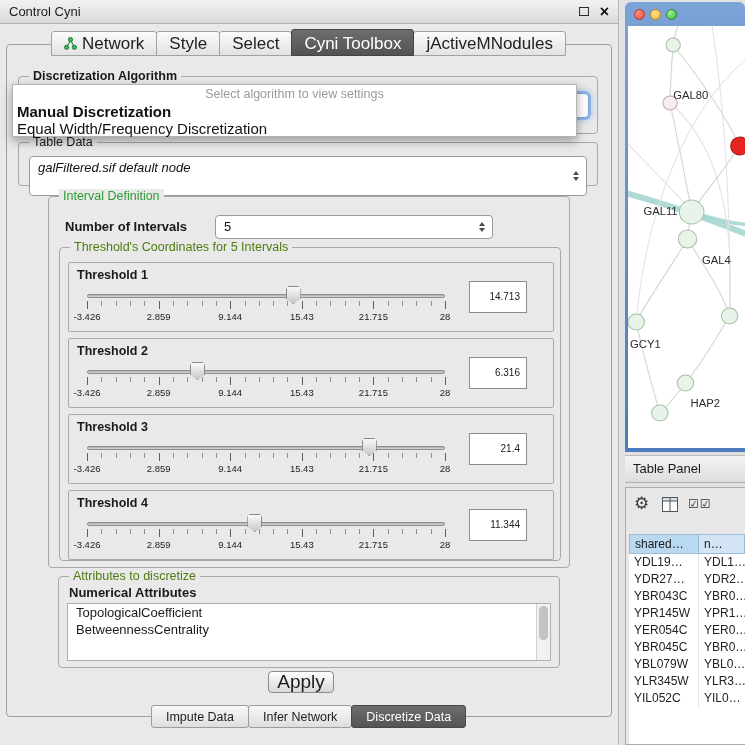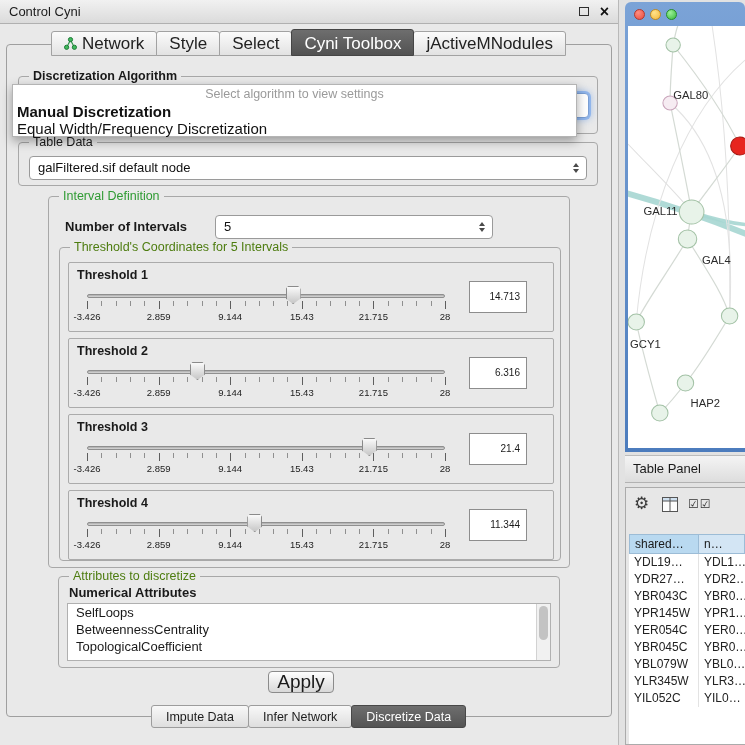--- a/index.html
+++ b/index.html
@@ -30,21 +30,21 @@
   .grp-algo { left:18px; top:76px; width:580px; height:58px; }
   .algo-combo { position:absolute; left:8px; right:8px; top:16px; height:25px; background:#fff; border:1px solid #7b9fd4; border-radius:4px; box-shadow:0 0 0 2px rgba(122,168,235,.7), 0 0 7px 2px rgba(110,160,235,.55); }
 
   .algo-popup { position:absolute; left:12px; top:84px; width:565px; height:53px; background:#fff; border:1px solid #b4b4b4; box-shadow:0 4px 10px rgba(0,0,0,.35); z-index:30; }
   .popup-placeholder { height:18px; line-height:18px; text-align:center; color:#9a9a9a; font-size:12.5px; }
   .popup-opt { height:17px; line-height:17px; padding-left:4px; font-size:15px; color:#111; }
   .popup-opt.bold { font-weight:bold; }
 
   .grp-td { left:18px; top:142px; width:580px; height:44px; }
   .combo { position:absolute; background:#fff; border:1px solid #9a9a9a; border-radius:4px; font-size:13px; color:#111; padding-left:8px; }
-  .td-combo { left:10px; right:10px; top:13px; height:24px; line-height:22px; }
+  .td-combo { left:10px; right:10px; top:13px; height:40px; line-height:22px;font-style:italic; }
   .combo-arrows { position:absolute; right:7px; top:50%; transform:translateY(-50%); display:flex; flex-direction:column; gap:2px; }
   .arr-up { width:0; height:0; border-left:3.5px solid transparent; border-right:3.5px solid transparent; border-bottom:4.5px solid #4a4a4a; }
   .arr-down { width:0; height:0; border-left:3.5px solid transparent; border-right:3.5px solid transparent; border-top:4.5px solid #4a4a4a; }
 
   .grp-int { left:48px; top:196px; width:522px; height:372px; }
   .noi-label { position:absolute; left:16px; top:22px; font-weight:bold; font-size:13px; }
   .noi-combo { left:166px; top:18px; width:278px; height:24px; line-height:22px; }
 
   .grp-thr { left:10px; top:50px; width:502px; height:314px; }
 
@@ -271,23 +271,22 @@
           <div class="th-value">11.344</div>
         </div>
       </div>
     </div>
 
     <div class="groupbox grp-attr">
       <span class="gb-label blue">Attributes to discretize</span>
       <span class="na-label">Numerical Attributes</span>
       <div class="attr-list">
         <div>
-            <div class="list-item">SelfLoops</div>
+            <div class="list-item">TopologicalCoefficient</div>
             <div class="list-item">BetweennessCentrality</div>
-            <div class="list-item">TopologicalCoefficient</div>
           </div>
         <div class="attr-scroll">
           <div class="attr-scroll-thumb"></div>
         </div>
       </div>
     </div>
 
     <div class="apply-btn">Apply</div>
 
     <div class="bottom-tabs">

